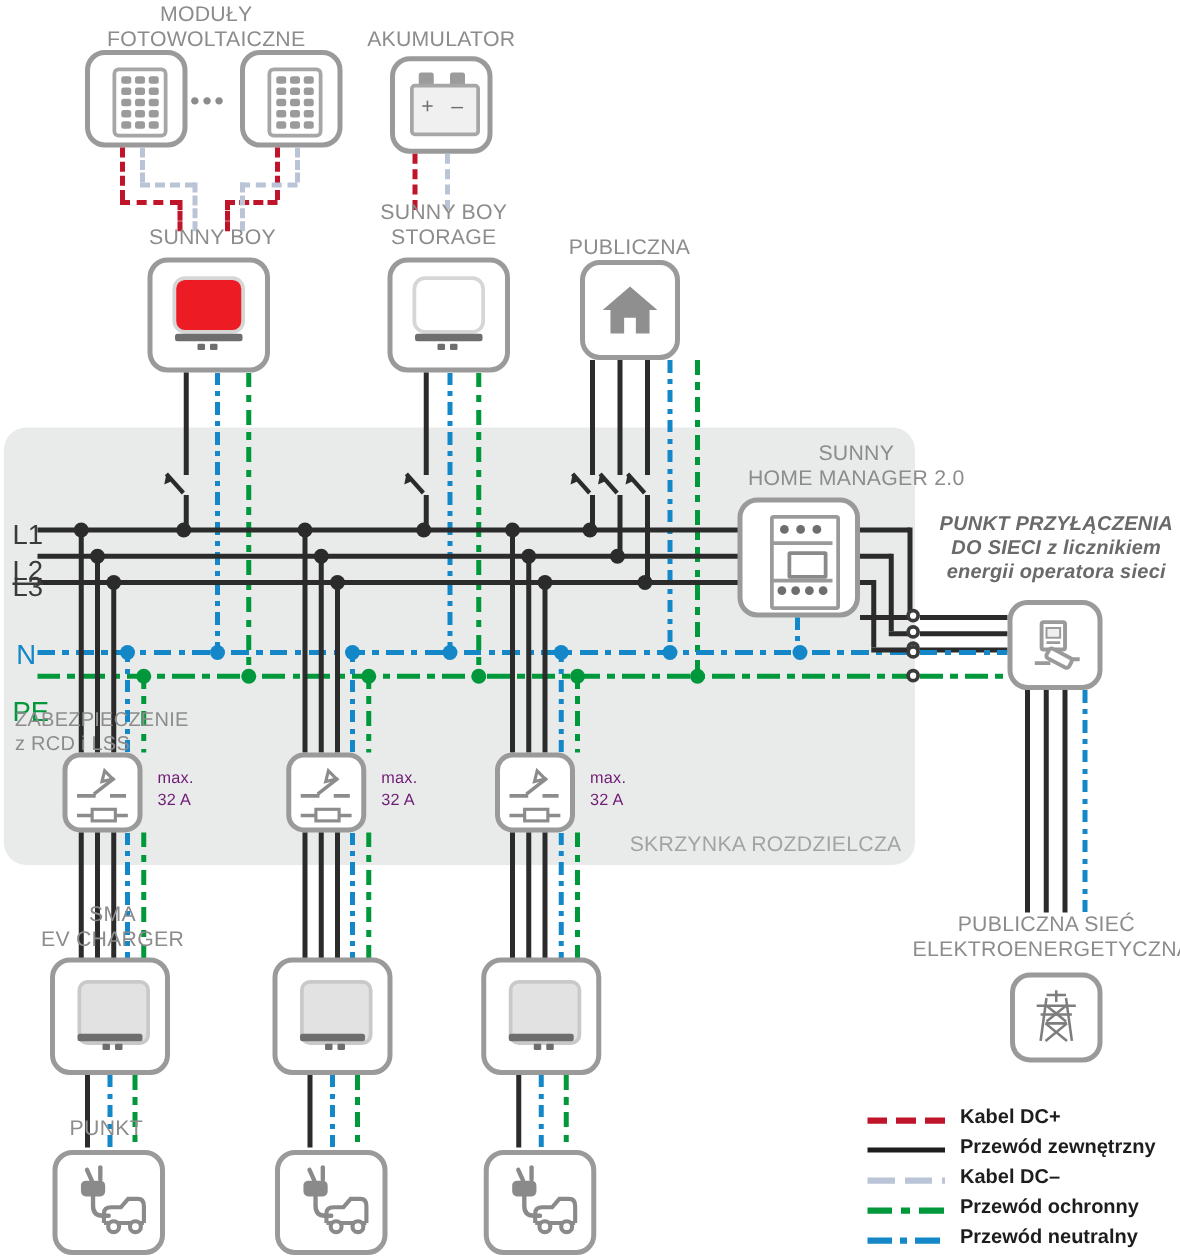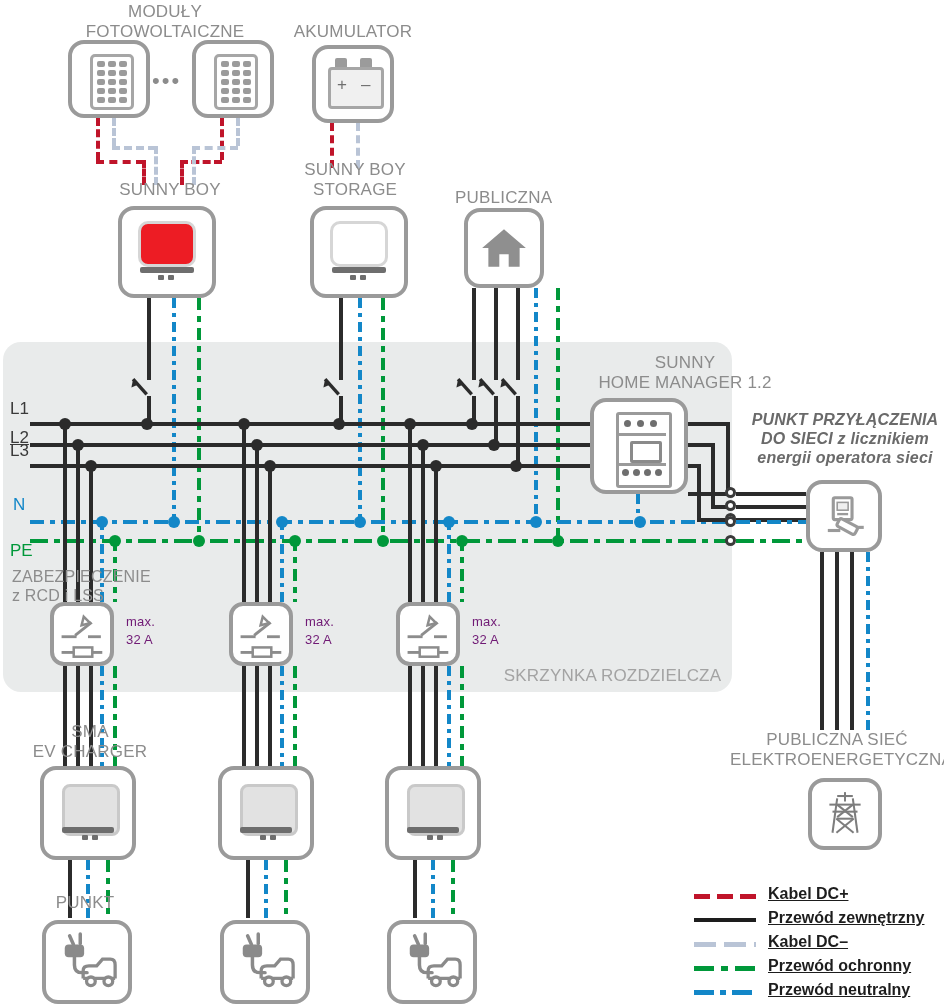--- a/index.html
+++ b/index.html
@@ -35,29 +35,29 @@
   .dot{position:absolute;width:12px;height:12px;border-radius:50%;}
   .dot.k{background:#2b2b2b;}
   .dot.b{background:#1387c8;}
   .dot.g{background:#00983a;}
 
   .term{position:absolute;width:11px;height:11px;border-radius:50%;background:#fff;border:3px solid #3a3a3a;box-sizing:border-box;}
 
   #panelbox{position:absolute;background:#e9ebeb;border-radius:18px;}
 
   .bus{position:absolute;height:0;border-top:4px solid #2b2b2b;}
-  .buslabel{position:absolute;font-size:17px;color:#3a3a3a;}
+  .buslabel{position:absolute;font-size:22px;color:#3a3a3a;margin-top:16px;}
   .buslabel.n{color:#1387c8;}
   .buslabel.pe{color:#00983a;}
 
   
   #legend{position:absolute;}
   .lgrow{position:relative;height:24px;}
   .lgline{position:absolute;left:0;top:9px;width:62px;height:5px;}
-  .lgtxt{position:absolute;left:74px;top:0;font-size:16px;color:#1d1d1d;font-weight:bold;white-space:nowrap;text-decoration:underline;}
+  .lgtxt{position:absolute;left:74px;top:0;font-size:16px;color:#1d1d1d;font-weight:bold;white-space:nowrap;}
   .lg-dcp{background-image:repeating-linear-gradient(to right,#c0142a 0 16px,transparent 16px 23px);}
   .lg-dcm{background-image:repeating-linear-gradient(to right,#b9c4d6 0 22px,transparent 22px 30px);}
   .lg-ext{background:#1d1d1d;height:4px;}
   .lg-n{background-image:repeating-linear-gradient(to right,#1387c8 0 20px,transparent 20px 26px,#1387c8 26px 32px,transparent 32px 38px);}
   .lg-pe{background-image:repeating-linear-gradient(to right,#00983a 0 20px,transparent 20px 27px,#00983a 27px 34px,transparent 34px 41px);}
 
   
   .pvgrid{position:absolute;border:3px solid #a6a6a6;border-radius:5px;background:#fff;
           display:grid;grid-template-columns:repeat(3,1fr);grid-template-rows:repeat(5,1fr);gap:3px;padding:4px;box-sizing:border-box;}
   .pvcell{background:#9b9b9b;border-radius:2px;}
@@ -280,21 +280,21 @@
 
   <div class="dot b" style="left:168px;top:516px;"></div>
   <div class="dot g" style="left:193px;top:535px;"></div>
   <div class="dot b" style="left:354px;top:516px;"></div>
   <div class="dot g" style="left:377px;top:535px;"></div>
   <div class="dot b" style="left:530px;top:516px;"></div>
   <div class="dot g" style="left:552px;top:535px;"></div>
   <div class="dot b" style="left:634px;top:516px;"></div>
 
   <div class="lbl" style="left:570px;top:353px;width:230px;">SUNNY
-HOME MANAGER 1.2</div>
+HOME MANAGER 2.0</div>
   <div class="dev" style="left:590px;top:398px;width:98px;height:96px;">
     <div class="shmface" style="left:22px;top:10px;width:50px;height:70px;">
       <div class="shmdot" style="left:5px;top:5px;"></div>
       <div class="shmdot" style="left:18px;top:5px;"></div>
       <div class="shmdot" style="left:31px;top:5px;"></div>
       <div class="shmbar" style="left:-3px;top:18px;width:50px;"></div>
       <div class="shmwin" style="left:11px;top:26px;width:26px;height:16px;"></div>
       <div class="shmbar" style="left:-3px;top:48px;width:50px;"></div>
       <div class="shmdot" style="left:3px;top:54px;"></div>
       <div class="shmdot" style="left:14px;top:54px;"></div>

